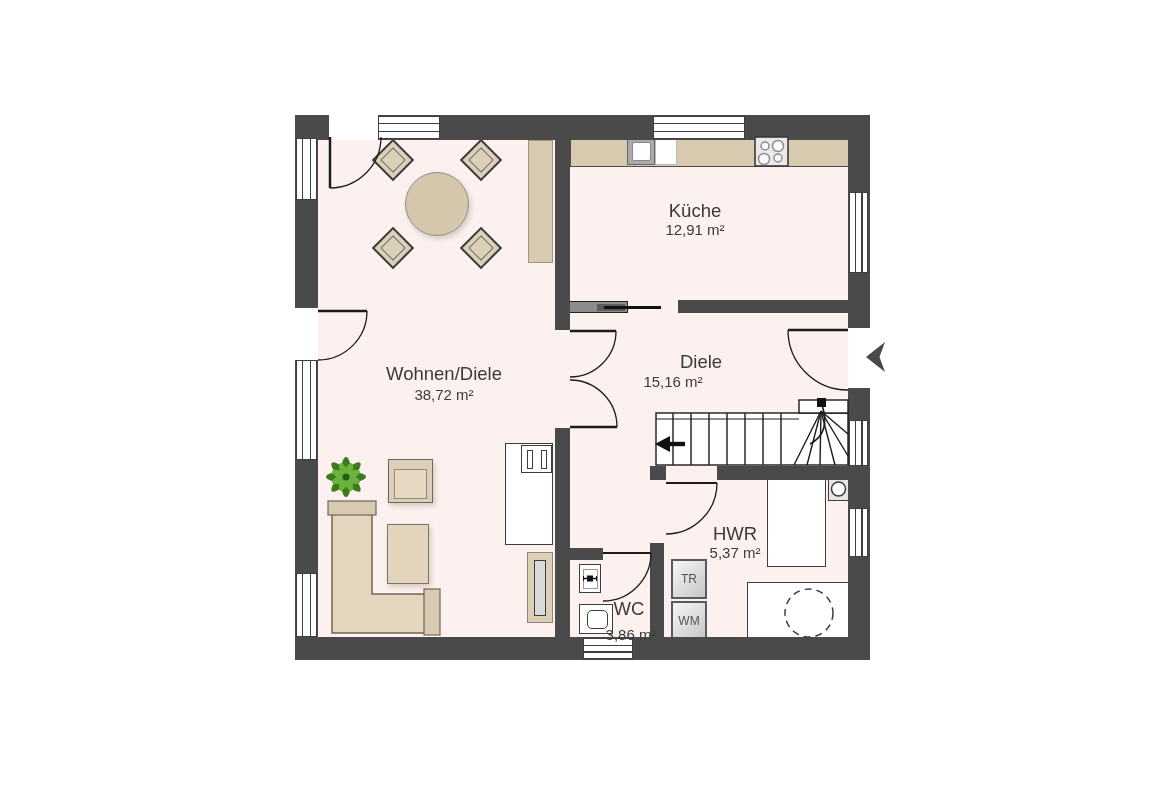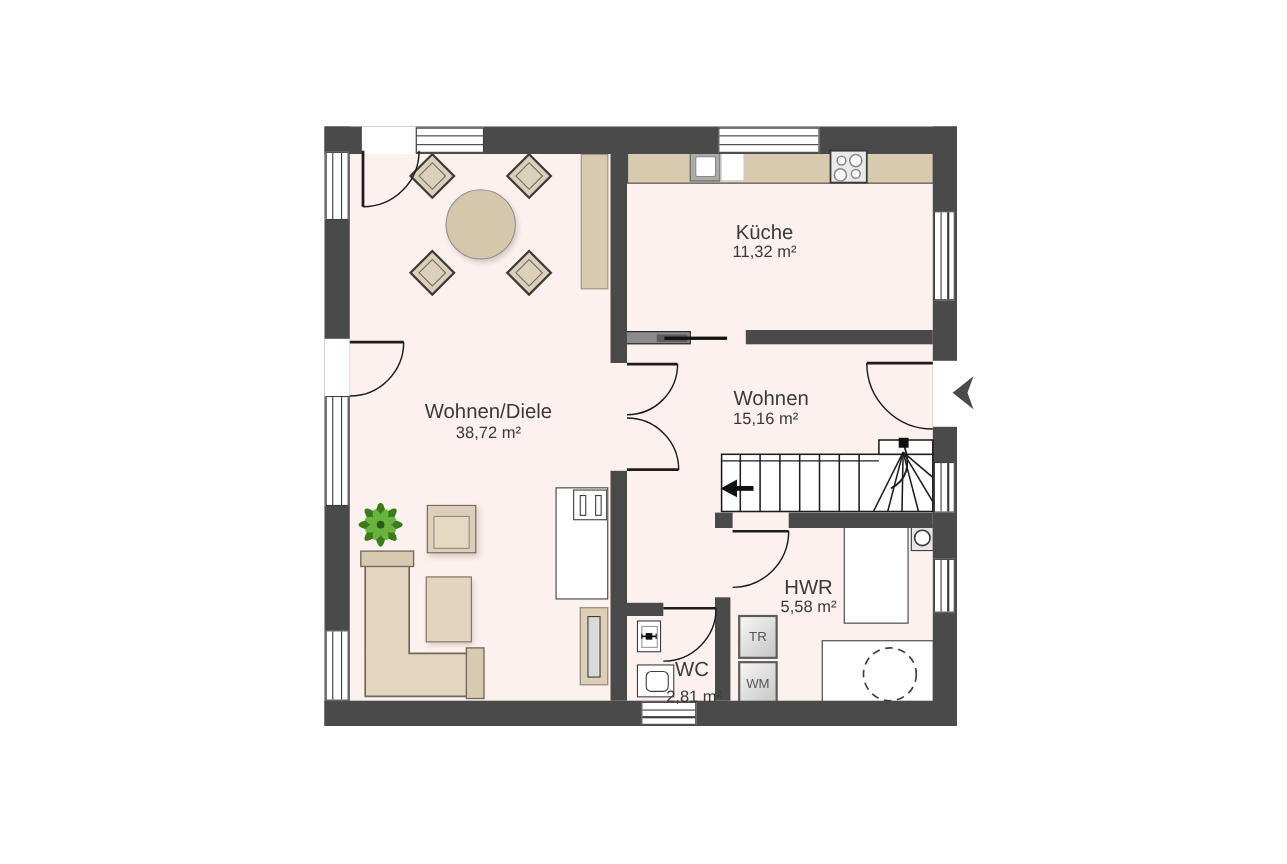--- a/index.html
+++ b/index.html
@@ -219,23 +219,23 @@
     </g>
 
     <g>
       <path d="M332,507 H372 V594 H438 V633 H332 Z" fill="#e3d5be" stroke="#6f675a" stroke-width="1.5"></path>
       <rect x="328" y="501" width="48" height="14" fill="#d8cab1" stroke="#6f675a" stroke-width="1.2"></rect>
       <rect x="424" y="589" width="16" height="46" fill="#d8cab1" stroke="#6f675a" stroke-width="1.2"></rect>
     </g>
   </svg>
 
   <div class="lbl room-name" style="left:695px;top:211px">Küche</div>
-  <div class="lbl room-area" style="left:695px;top:229px">11,32 m²</div>
+  <div class="lbl room-area" style="left:695px;top:229px">12,91 m²</div>
   <div class="lbl room-name" style="left:444px;top:374px">Wohnen/Diele</div>
   <div class="lbl room-area" style="left:444px;top:393.5px">38,72 m²</div>
-  <div class="lbl room-name" style="left:701px;top:362px">Wohnen</div>
-  <div class="lbl room-area" style="left:696px;top:380.5px">15,16 m²</div>
+  <div class="lbl room-name" style="left:701px;top:362px">Diele</div>
+  <div class="lbl room-area" style="left:673px;top:380.5px">15,16 m²</div>
   <div class="lbl room-name" style="left:735px;top:534px">HWR</div>
-  <div class="lbl room-area" style="left:735px;top:552px">5,58 m²</div>
+  <div class="lbl room-area" style="left:735px;top:552px">5,37 m²</div>
   <div class="lbl room-name" style="left:629px;top:609px">WC</div>
-  <div class="lbl room-area" style="left:631px;top:633.5px">2,81 m²</div>
+  <div class="lbl room-area" style="left:631px;top:633.5px">3,86 m²</div>
 
 </div>
 
 </body></html>

